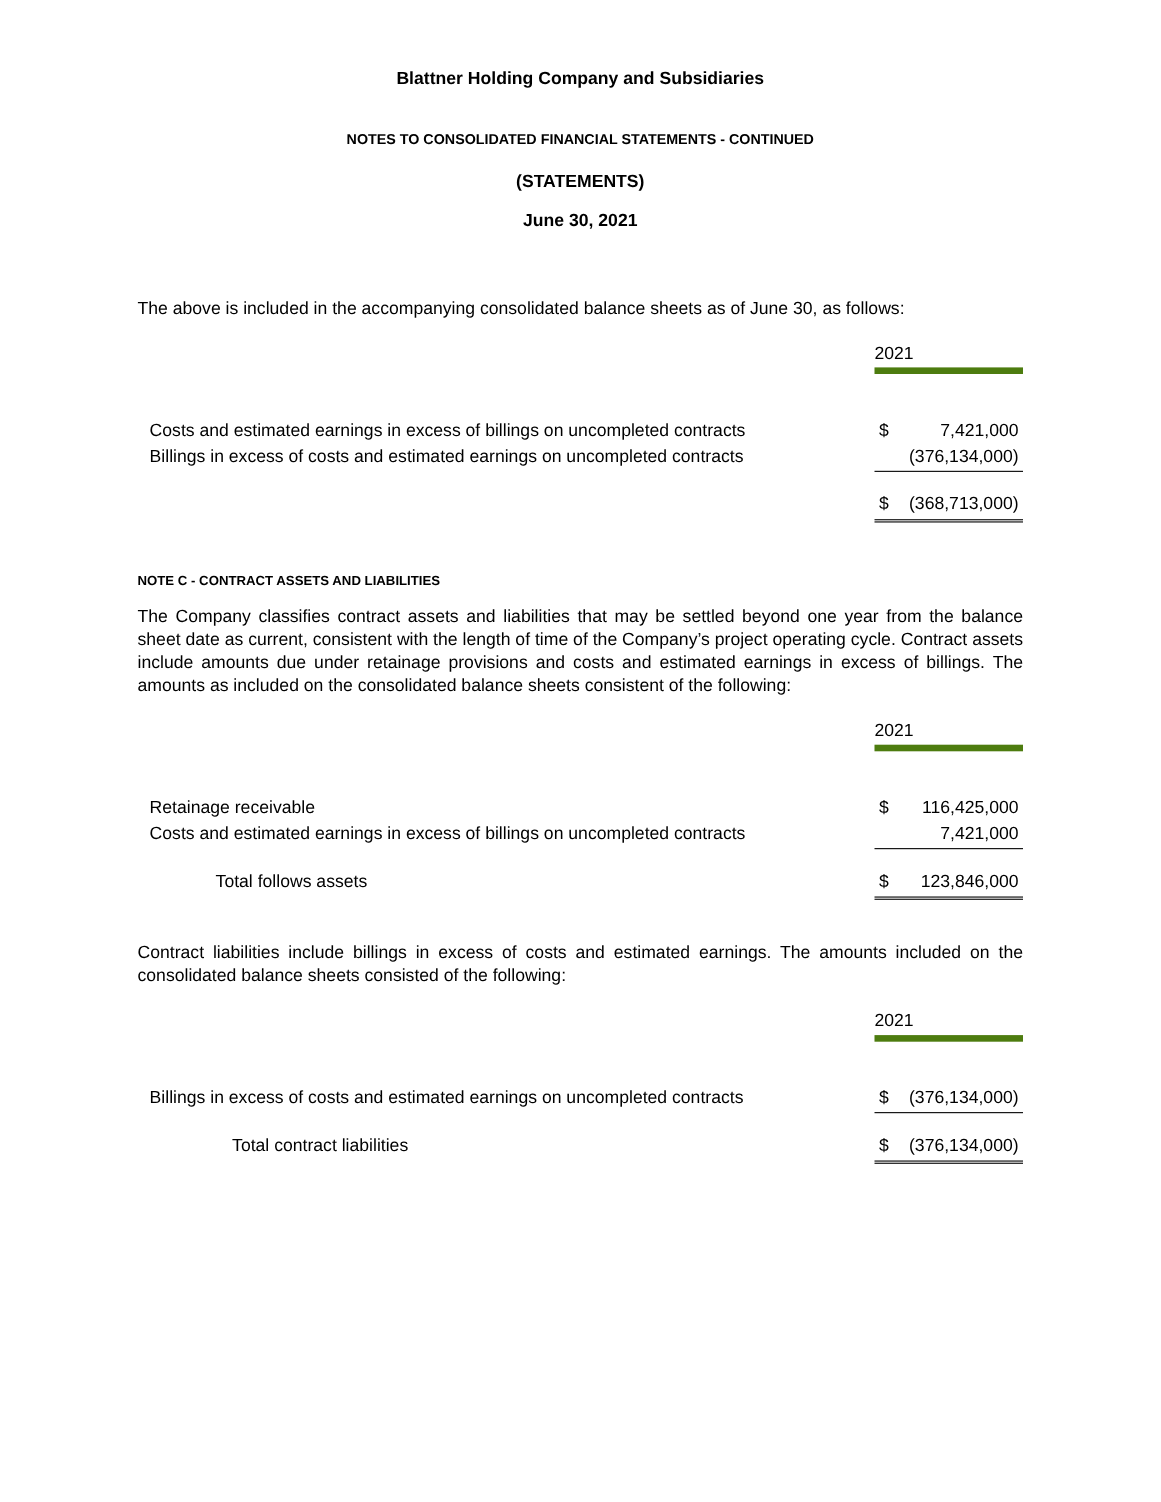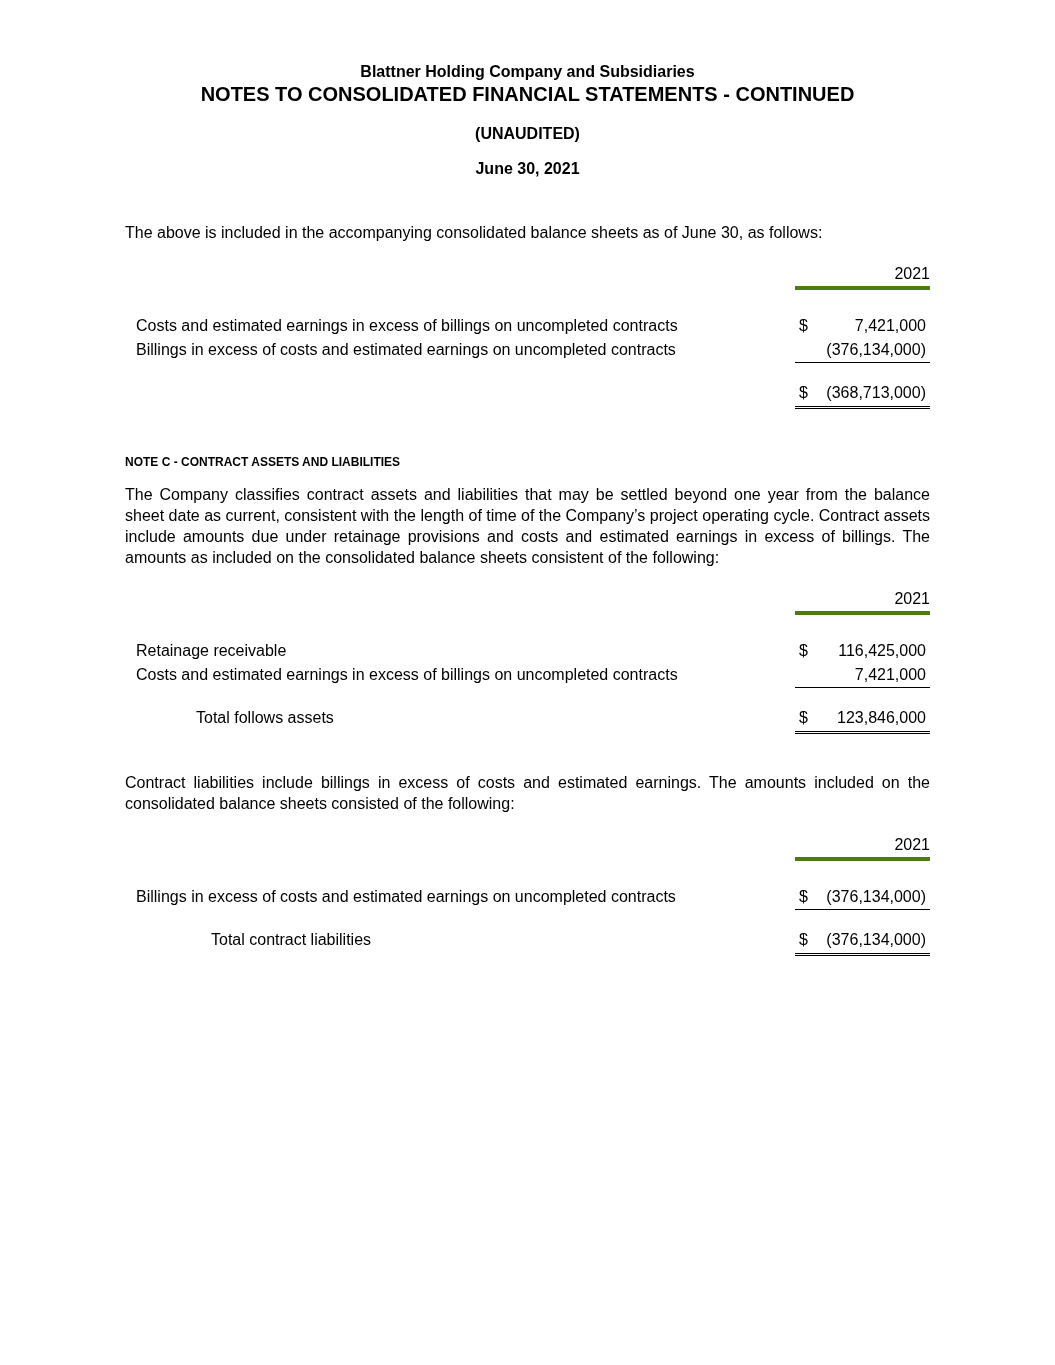--- a/index.html
+++ b/index.html
@@ -12,39 +12,39 @@
     overflow:hidden;
   }
   .page {
     position:relative;
     width:1055px; height:1365px;
     padding:62px 125px 0 125px;
   }
   
   .doc-header { text-align:center; font-weight:bold; line-height:19px; }
   .doc-header .company { font-size:16px; }
-  .doc-header .title   { margin-top:4px; font-size:20px; }
+  .doc-header .title   { margin-top:36px; font-size:13px; }
   .doc-header .subtitle{ margin-top:20px; }
   .doc-header .date    { margin-top:16px; }
 
   
   p { line-height:21px; }
-  .intro { margin-top:44px; text-align:left; }
+  .intro { margin-top:60px; text-align:left; }
   .note-heading { margin-top:46px; font-weight:bold; }
   .note-para { margin-top:15px; text-align:justify; }
   .note-para-2 { margin-top:38px; text-align:justify; }
 
   
   .year-wrap { display:flex; justify-content:flex-end; margin-top:22px; }
   .year-col {
-    width:135px; text-align:right;
-    border-bottom:4px solid #4d7c0f;
+    width:135px; text-align:left;
+    border-bottom:6px solid #4d7c0f;
     padding-bottom:3px;
   }
-  .tbody { margin-top:24px; }
+  .tbody { margin-top:40px; }
   .trow {
     display:flex; justify-content:space-between; align-items:baseline;
     line-height:23px;
   }
   .tlabel { padding-left:11px; white-space:nowrap; }
   .tlabel.indent-total { padding-left:71px; }
   .tlabel.indent-total-2 { padding-left:86px; }
   .amt {
     width:135px; flex:0 0 135px;
     display:flex; justify-content:space-between; align-items:baseline;
@@ -62,21 +62,21 @@
   }
 </style>
 </head>
 <body>
 
 <div class="page">
 
   <div class="doc-header">
     <div class="company">Blattner Holding Company and Subsidiaries</div>
     <div class="title">NOTES TO CONSOLIDATED FINANCIAL STATEMENTS - CONTINUED</div>
-    <div class="subtitle">(UNAUDITED)</div>
+    <div class="subtitle">(STATEMENTS)</div>
     <div class="date">June 30, 2021</div>
   </div>
 
   <p class="intro">The above is included in the accompanying consolidated balance sheets as of June 30, as follows:</p>
 
   <section>
     <div class="year-wrap">
       <div class="year-col">2021</div>
     </div>
     <div class="tbody">

